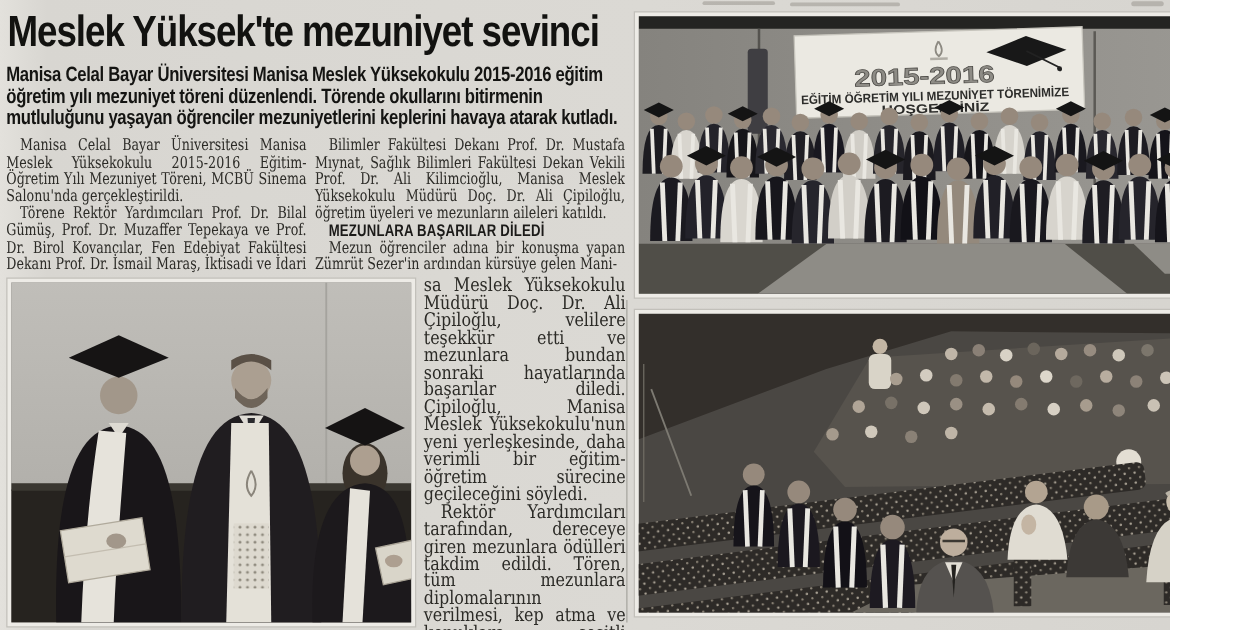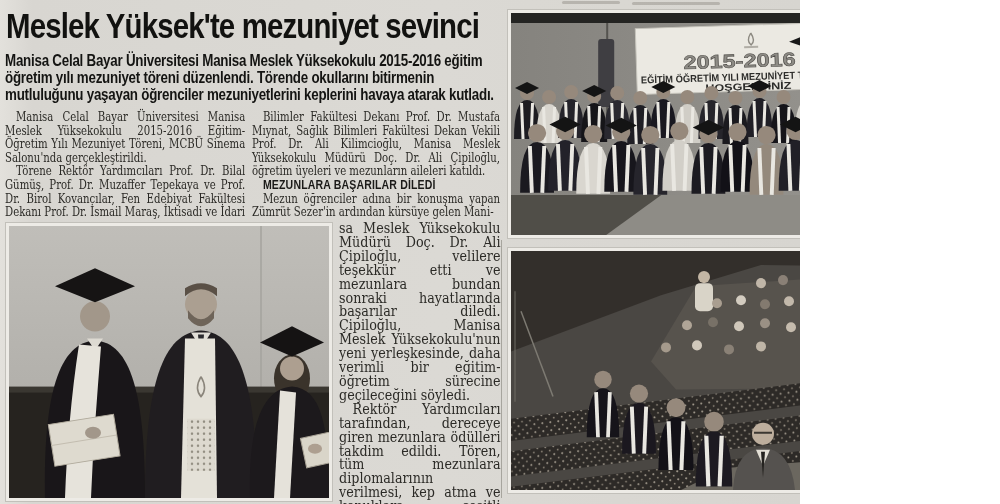--- a/index.html
+++ b/index.html
@@ -1,17 +1,17 @@
 <!DOCTYPE html>
 <html lang="tr"><head>
 <meta charset="utf-8">
 <style>
   html,body{margin:0;padding:0;}
   .page{
-    position:relative; width:800px; height:504px; overflow:hidden;
+    position:relative; width:936px; height:504px; overflow:hidden;
     background:linear-gradient(90deg,#e3e1dc 0%,#d8d6d1 4%,#dbd9d4 55%,#d7d5d0 100%);
     font-family:"DejaVu Serif", serif; color:#26251f;
   }
   .hl{
     position:absolute; left:6px; top:6px; margin:0; white-space:nowrap;
     font-family:"Liberation Sans", sans-serif; font-weight:700;
     font-size:35px; letter-spacing:-1px; color:#121210;
     transform:scaleX(0.84); transform-origin:0 0;
   }
   .lede{

